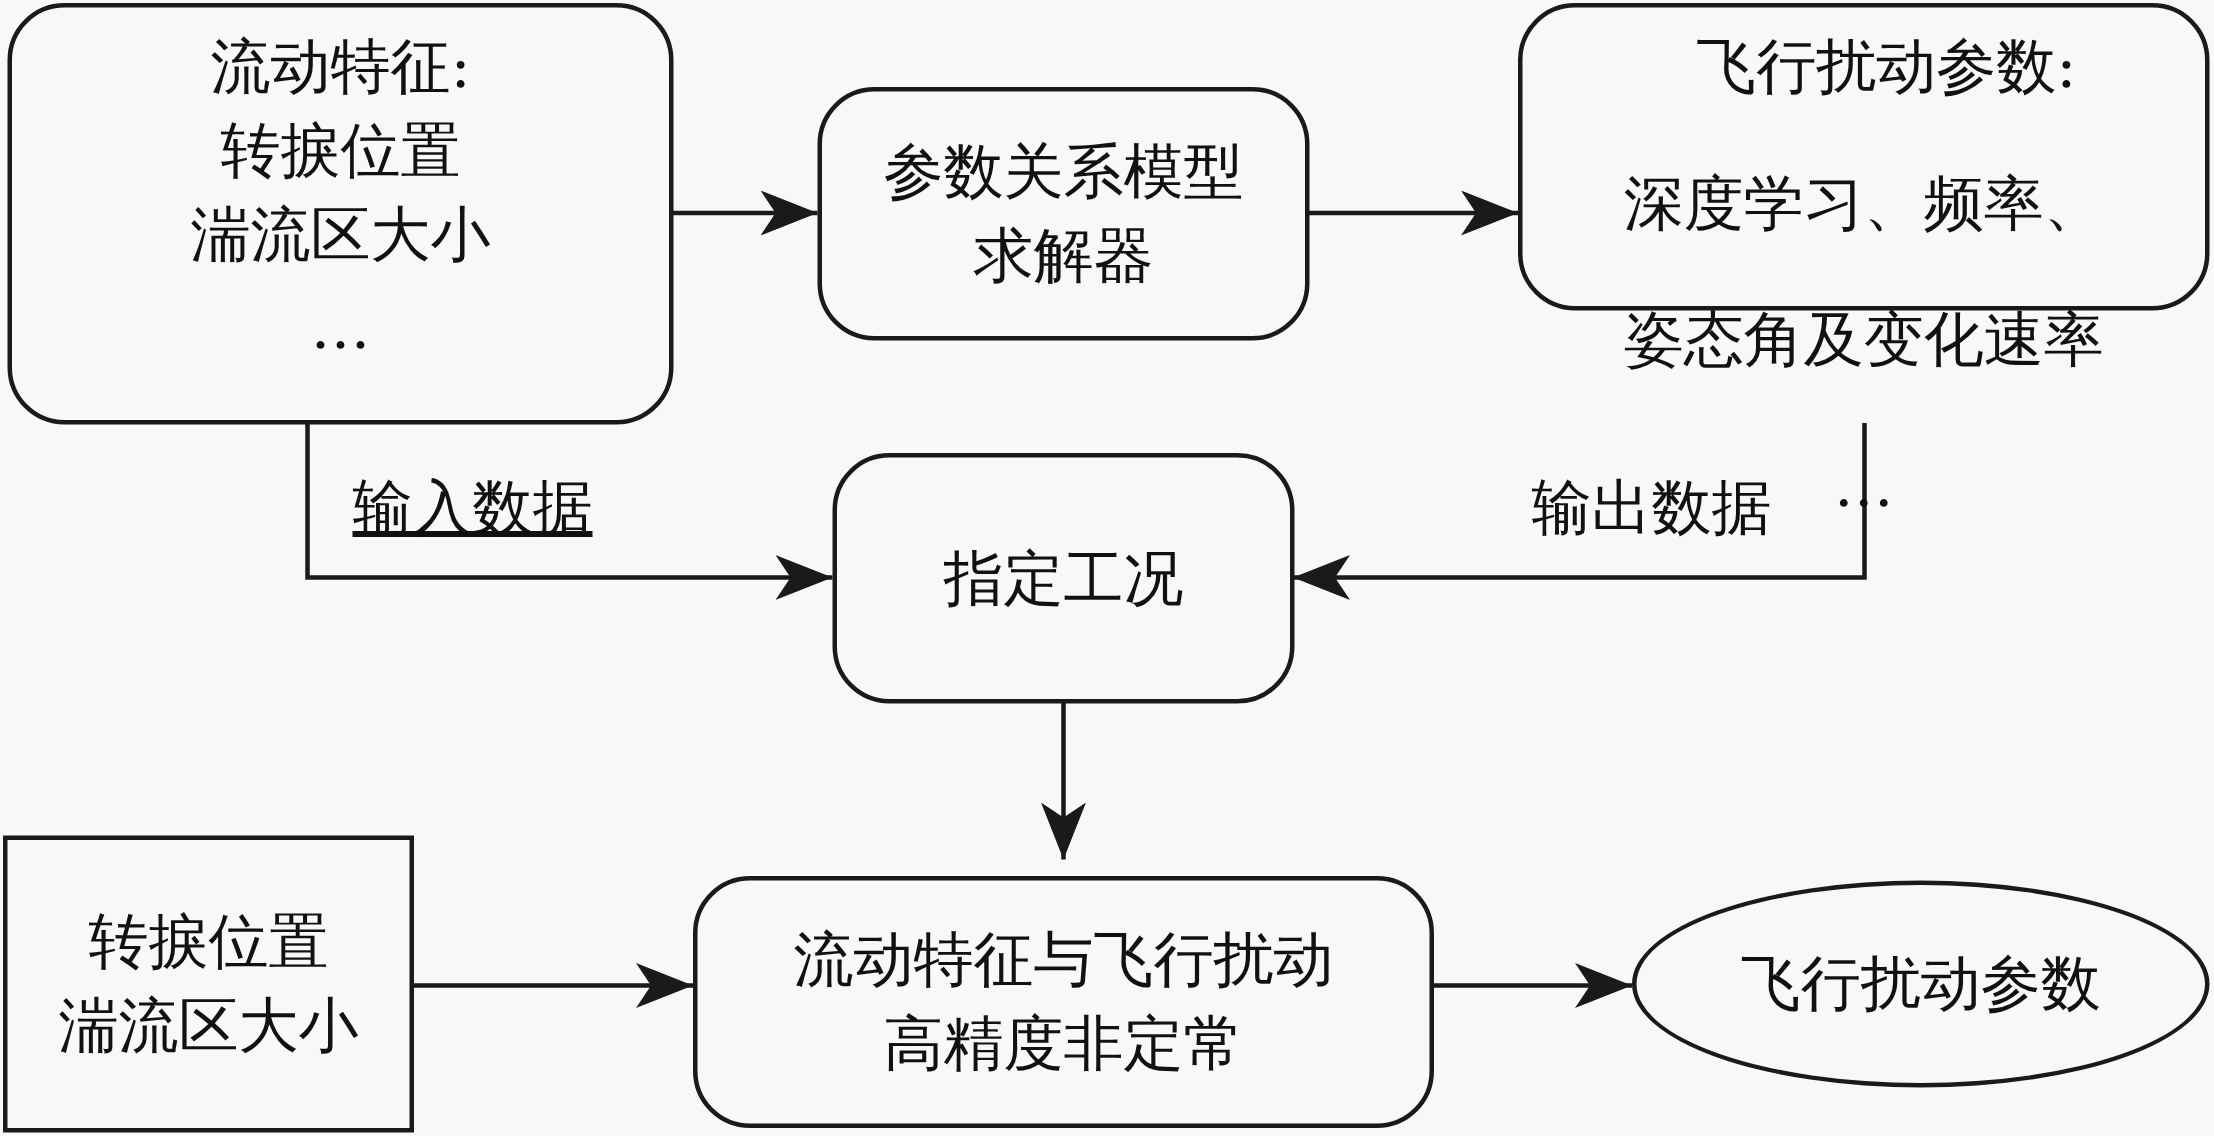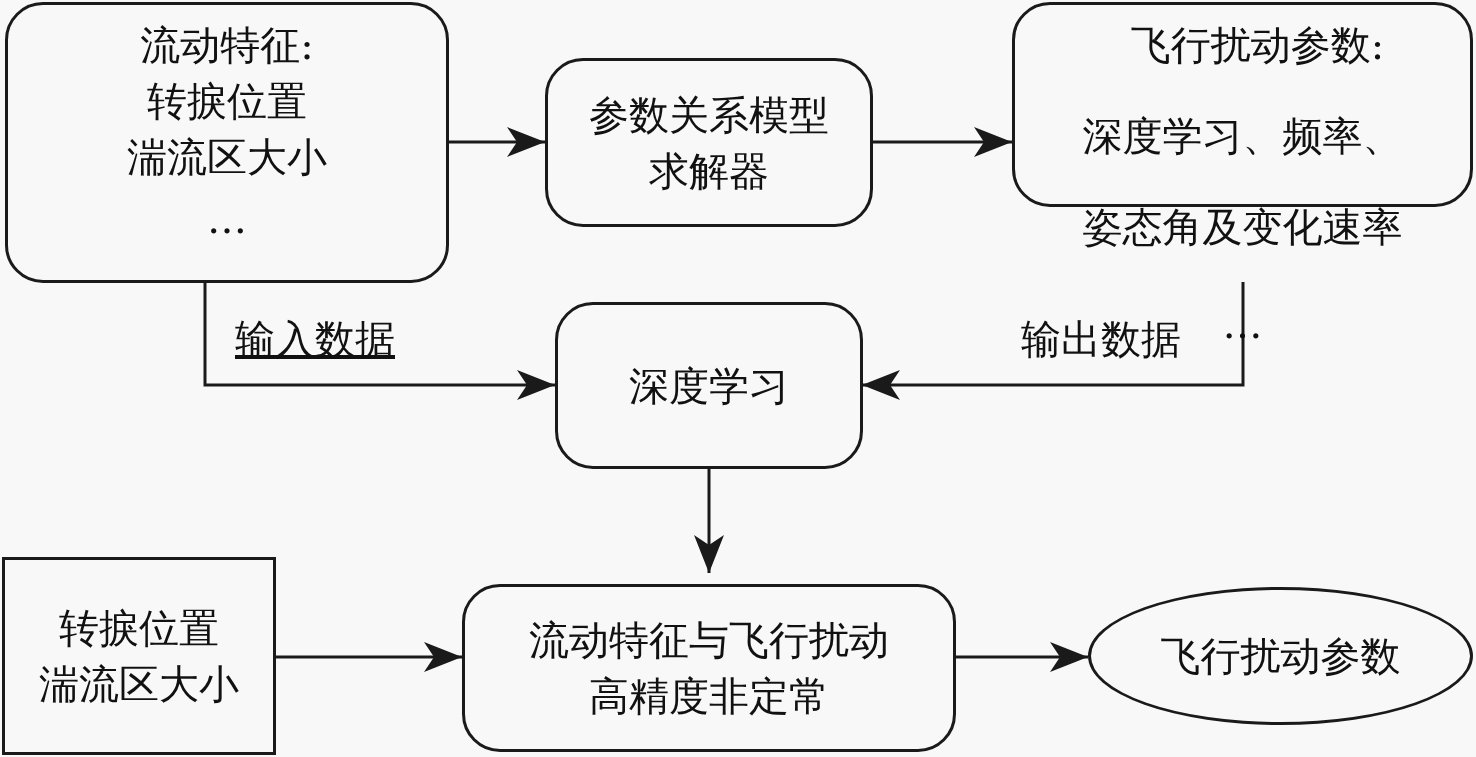--- a/index.html
+++ b/index.html
@@ -62,21 +62,21 @@
     <div class="line" style="padding-left:30px;">飞行扰动参数:</div>
     <div class="line">深度学习、频率、</div>
     <div class="line">姿态角及变化速率</div>
     <div class="line" style="margin-top:6px;">…</div>
   </div>
 
   <div class="label" style="left:235px; top:314px;text-decoration:underline;">输入数据</div>
   <div class="label" style="left:993px; top:314px;margin-left:28px;">输出数据</div>
 
   <div class="node rounded" style="left:555px; top:302px; width:308px; height:167px;">
-    <div class="line">深度学习</div>
+    <div class="line">指定工况</div>
   </div>
 
   <div class="node" style="left:2px; top:557px; width:274px; height:198px;">
     <div class="line">转捩位置</div>
     <div class="line">湍流区大小</div>
   </div>
 
   <div class="node rounded" style="left:462px; top:584px; width:494px; height:168px;">
     <div class="line">流动特征与飞行扰动</div>
     <div class="line">高精度非定常</div>

